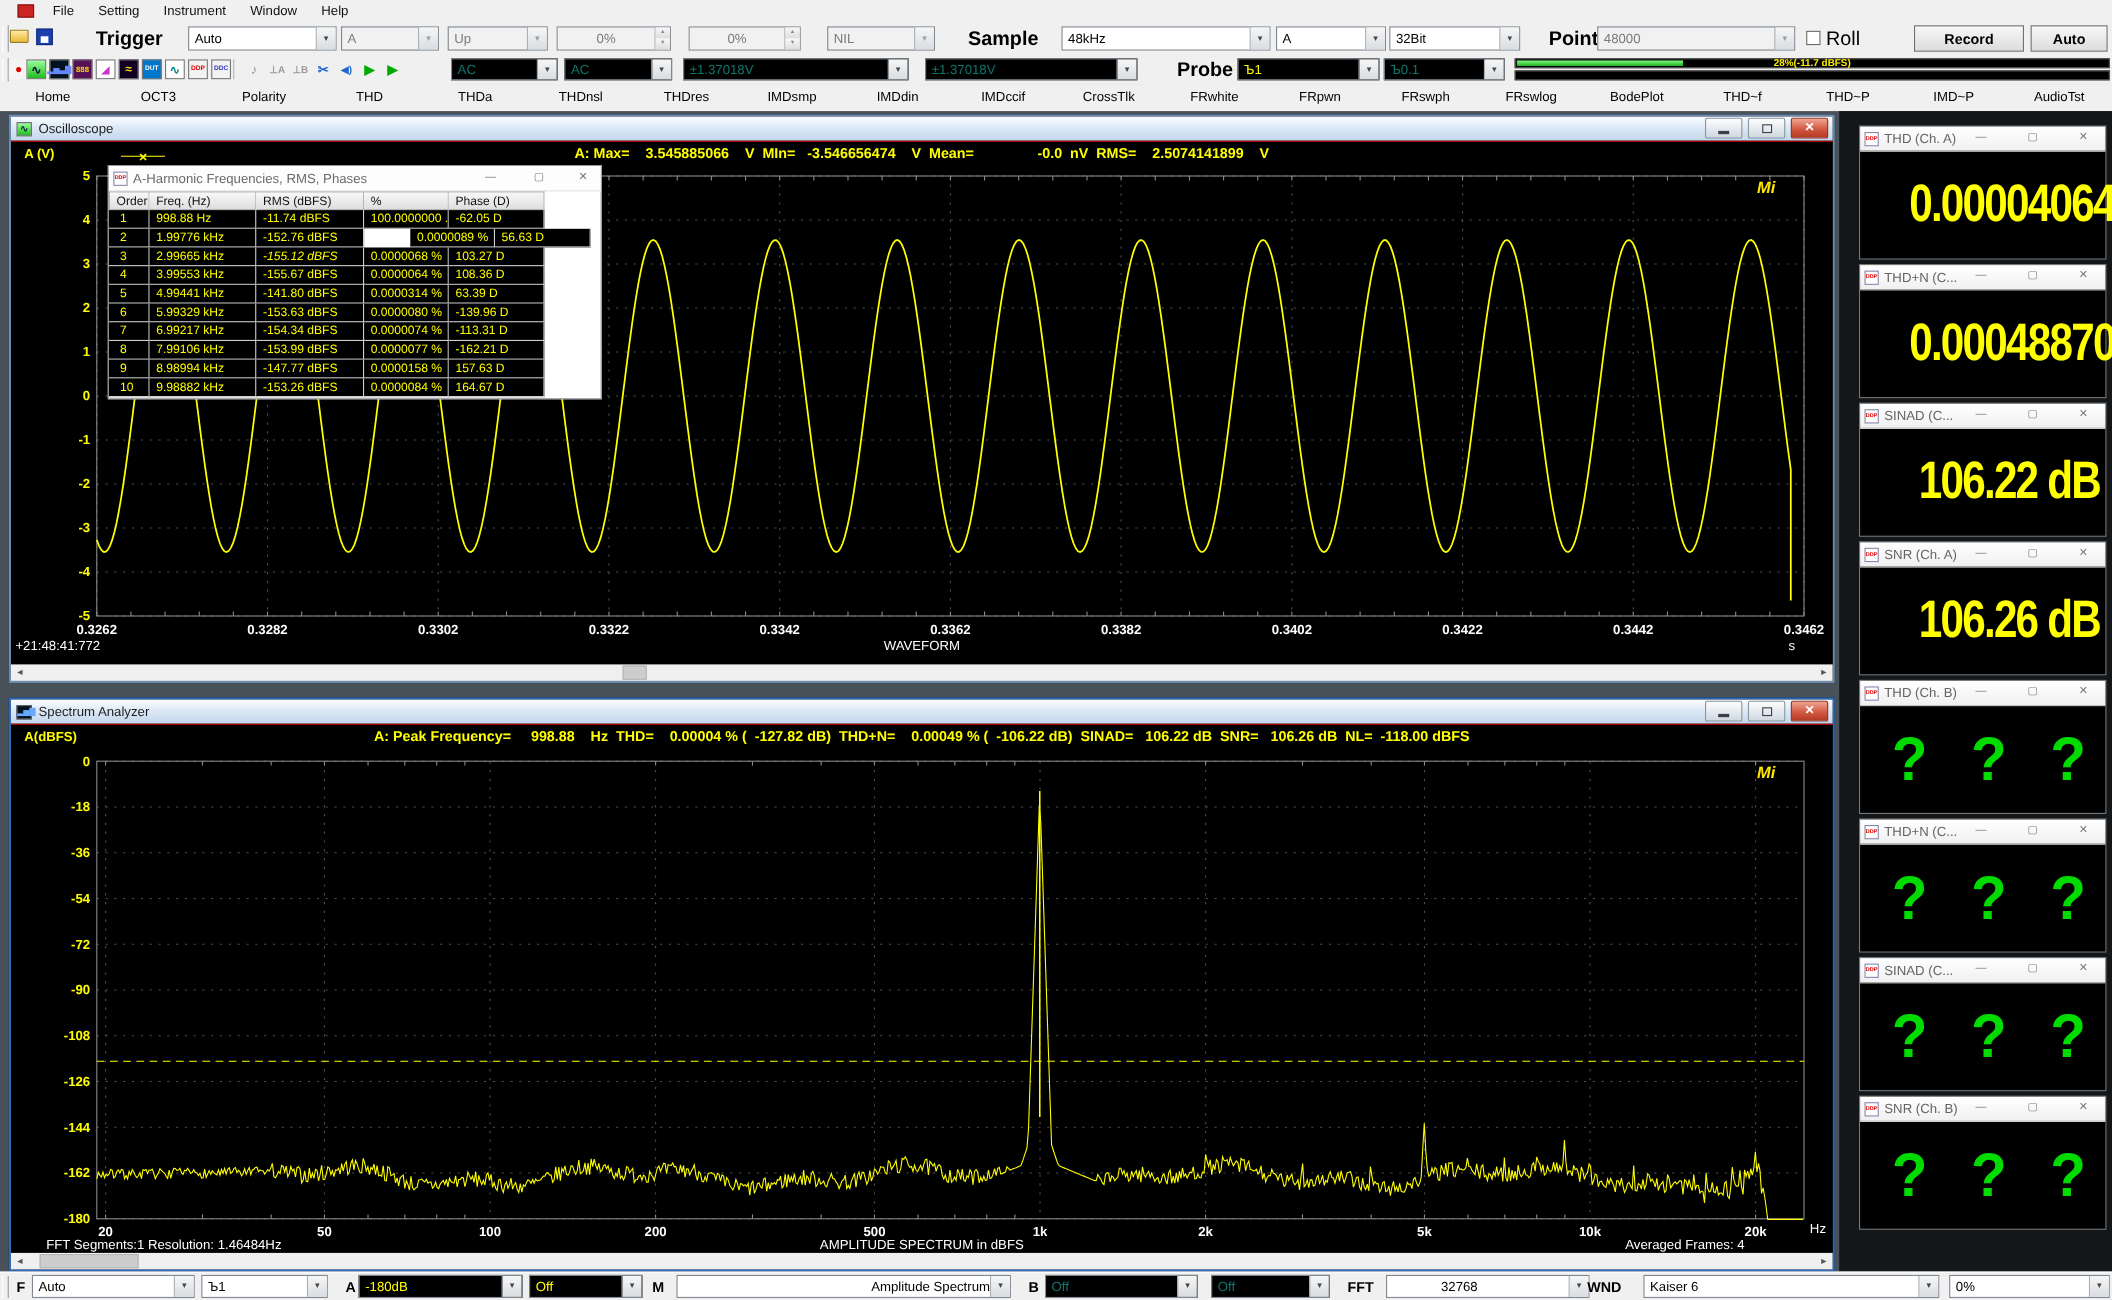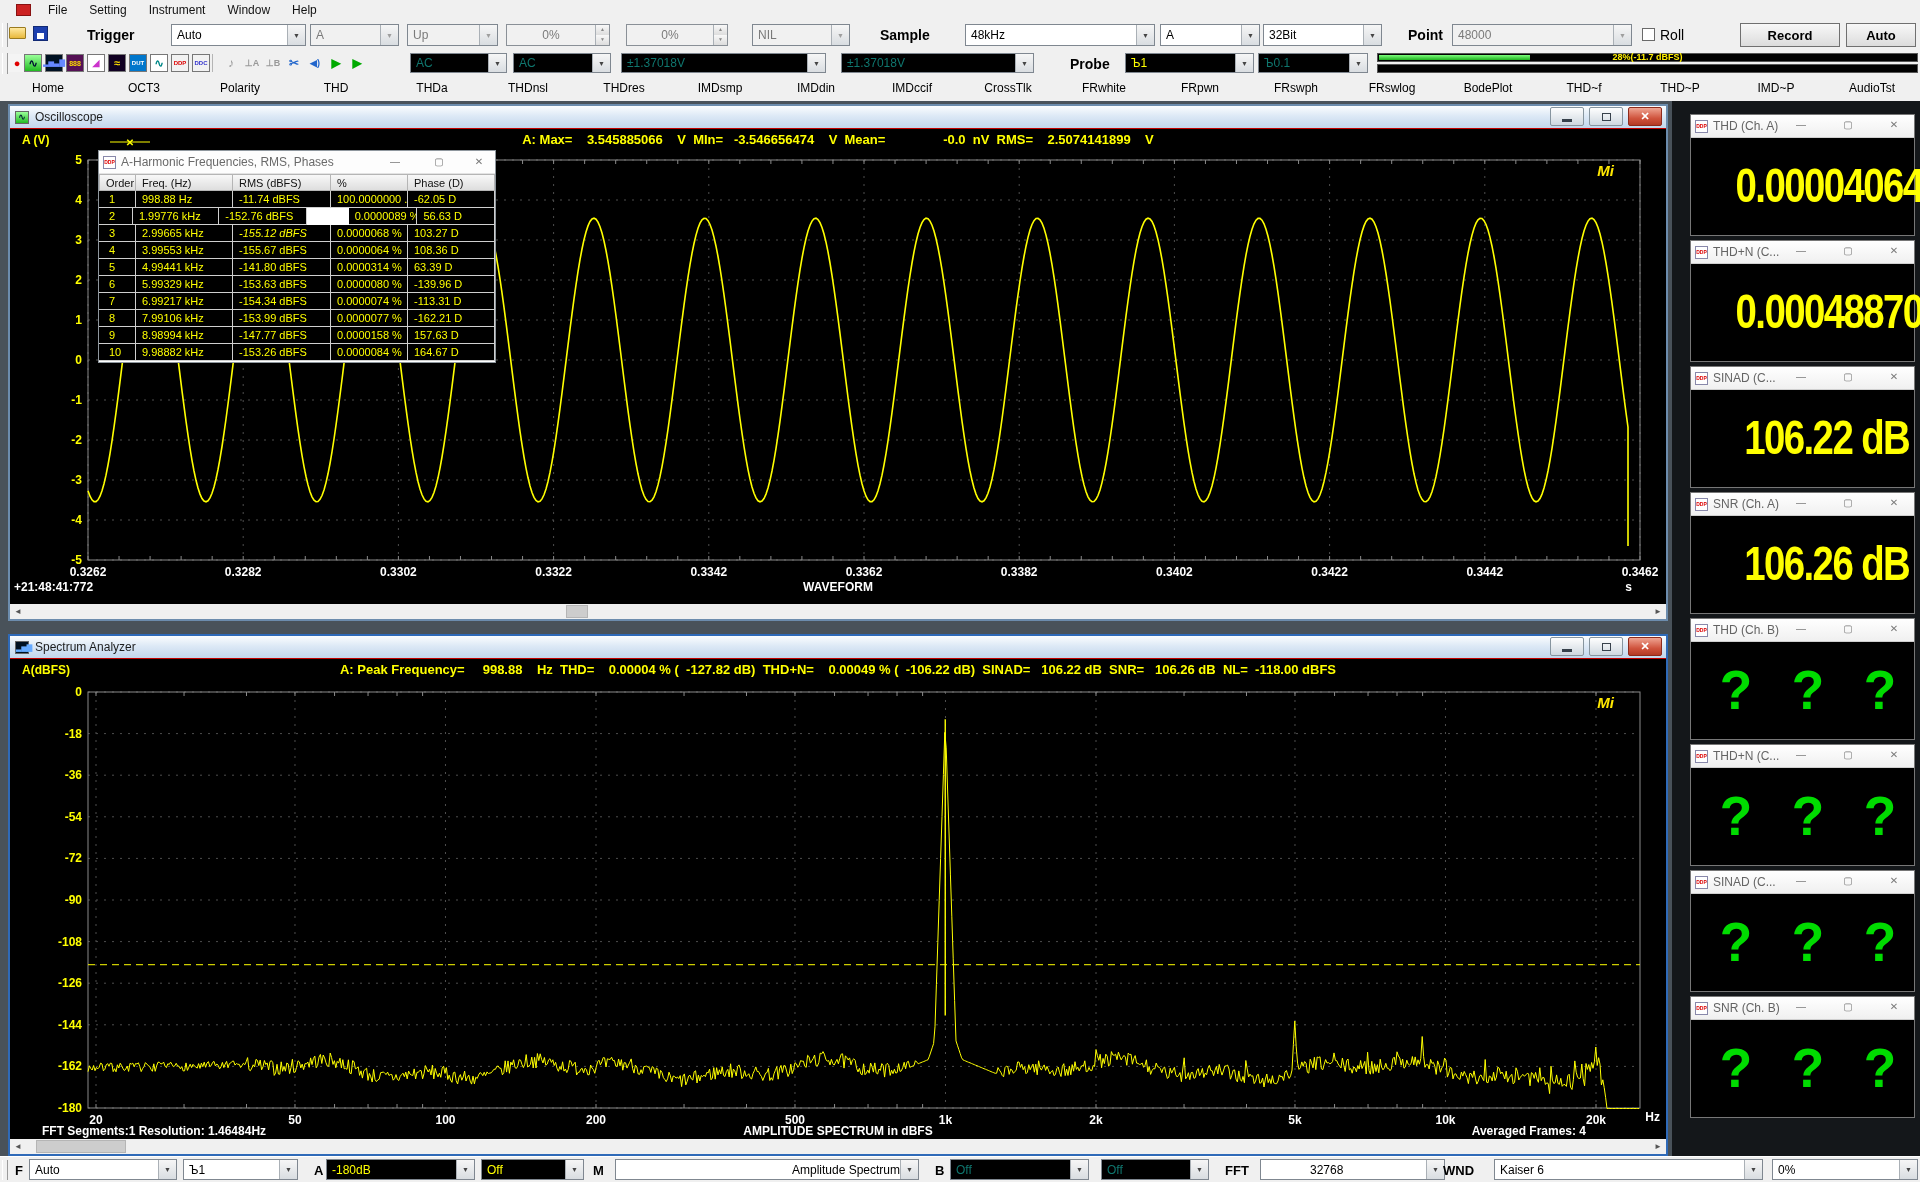--- a/index.html
+++ b/index.html
@@ -7,21 +7,21 @@
        font-family:"Liberation Sans",sans-serif;position:relative;font-size:12px;}
   
   #menubar{position:absolute;left:0;top:0;width:1920px;height:20px;background:#f0f0f0;border-bottom:1px solid #e0e0e0;display:flex;align-items:center;}
   #app-icon{width:13px;height:10px;background:#c22;border:1px solid #811;margin-left:16px;}
   .mitem{padding:0 11px;font-size:12px;color:#111;height:20px;line-height:20px;cursor:default;}
   .tbrow{position:absolute;left:0;width:1920px;background:#f0f0f0;}
   #tb1{top:20px;height:30px;border-bottom:1px solid #dcdcdc;}
   #tb2{top:50px;height:27px;border-bottom:1px solid #dcdcdc;}
   #tabs{top:77px;height:24px;display:flex;border-bottom:1px solid #cfcfcf;}
   .grip{position:absolute;left:2px;top:3px;bottom:3px;width:4px;border-left:1px solid #fff;border-right:1px solid #9a9a9a;}
-  .tlabel{position:absolute;font-weight:bold;font-size:14px;color:#000;top:50%;transform:translateY(-50%);}
+  .tlabel{position:absolute;font-weight:bold;font-size:18px;color:#000;top:50%;transform:translateY(-50%);}
   .combo{position:absolute;height:22px;background:#fff;border:1px solid #7f8790;display:flex;align-items:center;box-sizing:border-box;}
   .combo .cv{flex:1;padding-left:5px;font-size:12px;color:#000;white-space:nowrap;overflow:hidden;}
   .combo .ca{width:17px;height:100%;background:linear-gradient(#f6f6f6,#d9dde1);border-left:1px solid #aab0b6;display:flex;align-items:center;justify-content:center;}
   .combo .ca::after{content:"▼";font-size:7px;color:#444;}
   .combo.d{background:#f1f1f1;}
   .combo.d .cv{color:#7a7a7a;}
   .combo.d .ca::after{color:#9e9e9e;}
   .combo.k{background:#000;}
   .combo.k .cv{color:#0f766e;}
   .combo.k.y .cv{color:#ffff00;}
@@ -54,26 +54,26 @@
   .g-min{width:10px;height:3px;background:#37414b;margin-top:8px;}
   .g-max{width:9px;height:8px;border:1px solid #37414b;box-sizing:border-box;}
   .g-cls{color:#fff;font-size:11px;font-weight:bold;line-height:11px;}
   .plot{position:absolute;left:0;right:0;top:22px;background:#000;}
   #osc-plot{height:476px;}
   #spec-plot{height:481px;}
   .redline{position:absolute;left:0;right:0;top:0;height:1px;background:#c00000;}
   .stats{position:absolute;left:0;right:0;top:4px;text-align:center;color:#ffff00;font-size:13px;font-weight:bold;white-space:pre;}
   .yunit{position:absolute;left:12px;top:5px;color:#ffff00;font-weight:bold;font-size:12px;}
   .brand{position:absolute;right:52px;color:#ffe800;font-weight:bold;font-style:italic;font-size:15px;}
-  .capline{position:absolute;left:0;right:0;height:14px;color:#fff;font-weight:bold;font-size:12px;}
+  .capline{position:absolute;left:0;right:0;height:14px;color:#fff;font-weight:normal;font-size:12px;}
   .hscroll{position:absolute;left:0;right:0;bottom:0;height:15px;background:#f0f0f0;}
   .sarrow{position:absolute;top:0;width:16px;height:15px;text-align:center;line-height:15px;font-size:8px;color:#555;}
   .sthumb{position:absolute;top:1px;height:13px;background:#cdcdcd;border:1px solid #b5b5b5;box-sizing:border-box;}
   
-  #harm-win{position:absolute;left:98px;top:49px;width:398px;height:213px;background:#fff;border:1px solid #8f979e;box-sizing:border-box;z-index:30;}
+  #harm-win{position:absolute;left:98px;top:49px;width:449px;height:213px;background:#fff;border:1px solid #8f979e;box-sizing:border-box;z-index:30;}
   #harm-title{height:22px;background:#fdfdfd;border-bottom:1px solid #e3e3e3;display:flex;align-items:center;padding-left:4px;}
   #harm-title .wt{font-size:12px;color:#6a6a6a;margin-left:5px;}
   .hbtn{position:absolute;top:4px;color:#777;font-size:10px;line-height:13px;width:16px;text-align:center;}
   .ht-row{display:flex;}
   .ht-h{background:linear-gradient(#f8f8f8,#dedede);border:1px solid #b5b5b5;border-left:none;box-sizing:border-box;height:17px;line-height:16px;padding-left:6px;font-size:11px;color:#111;overflow:hidden;white-space:nowrap;}
   .ht-h:first-child{border-left:1px solid #b5b5b5;}
   .ht-c{background:#000;border-right:1px solid #cfcfcf;border-bottom:1px solid #cfcfcf;box-sizing:border-box;height:17px;line-height:16px;padding-left:6px;font-size:11px;color:#ffff00;overflow:hidden;white-space:nowrap;}
   
   .meter{position:absolute;left:1690px;width:225px;height:122px;border:1px solid #777;box-sizing:border-box;background:#000;}
   .mtitle{height:22px;background:linear-gradient(#ffffff,#f0f0f0);border-bottom:1px solid #cfcfcf;display:flex;align-items:center;padding-left:4px;position:relative;}

